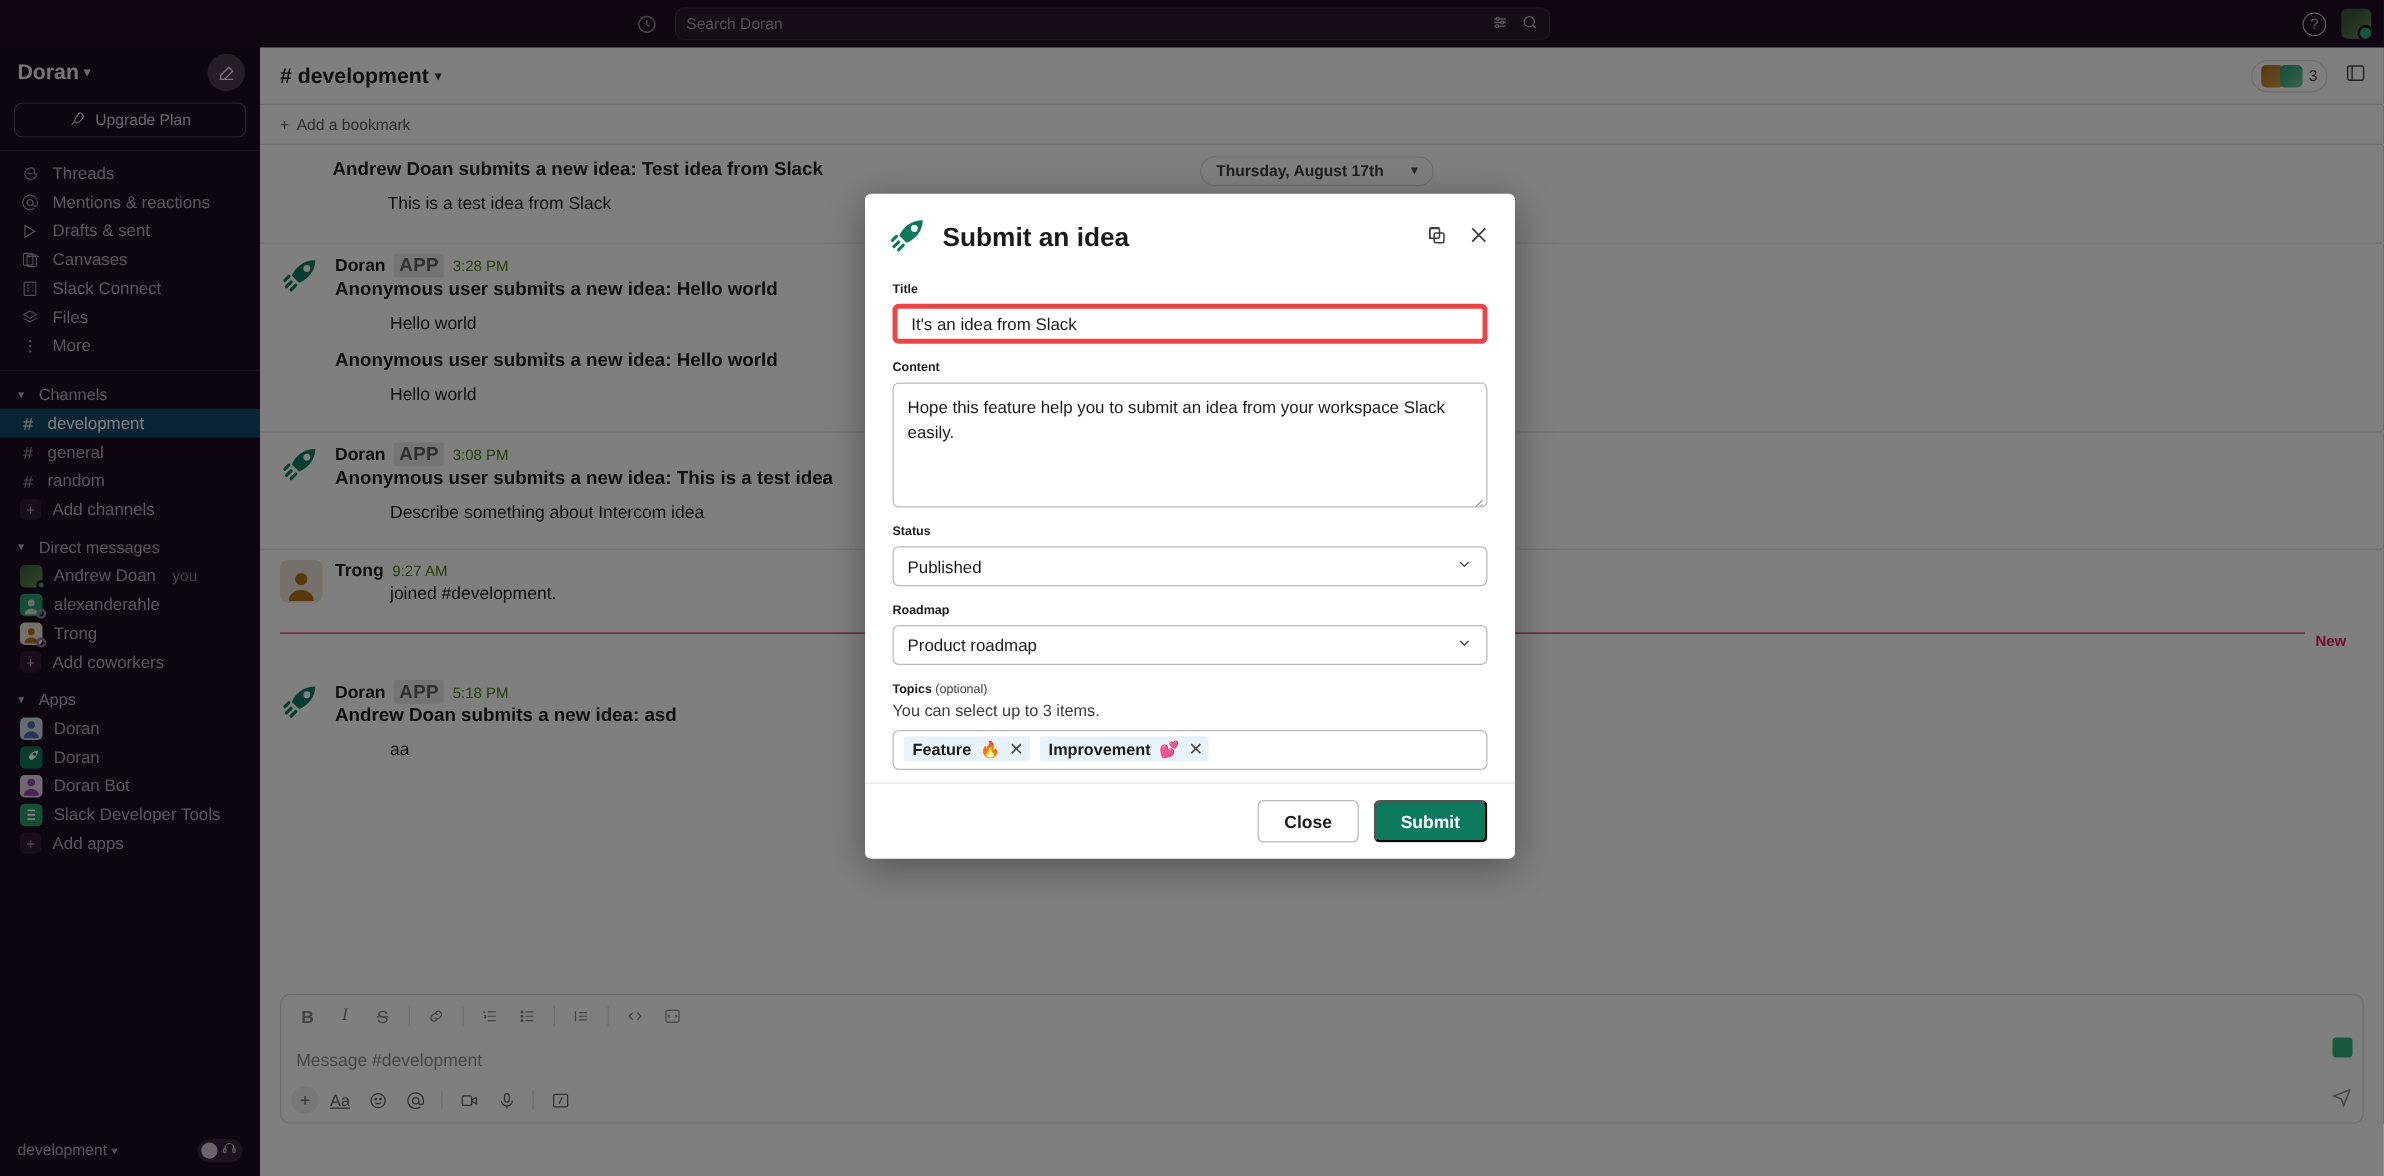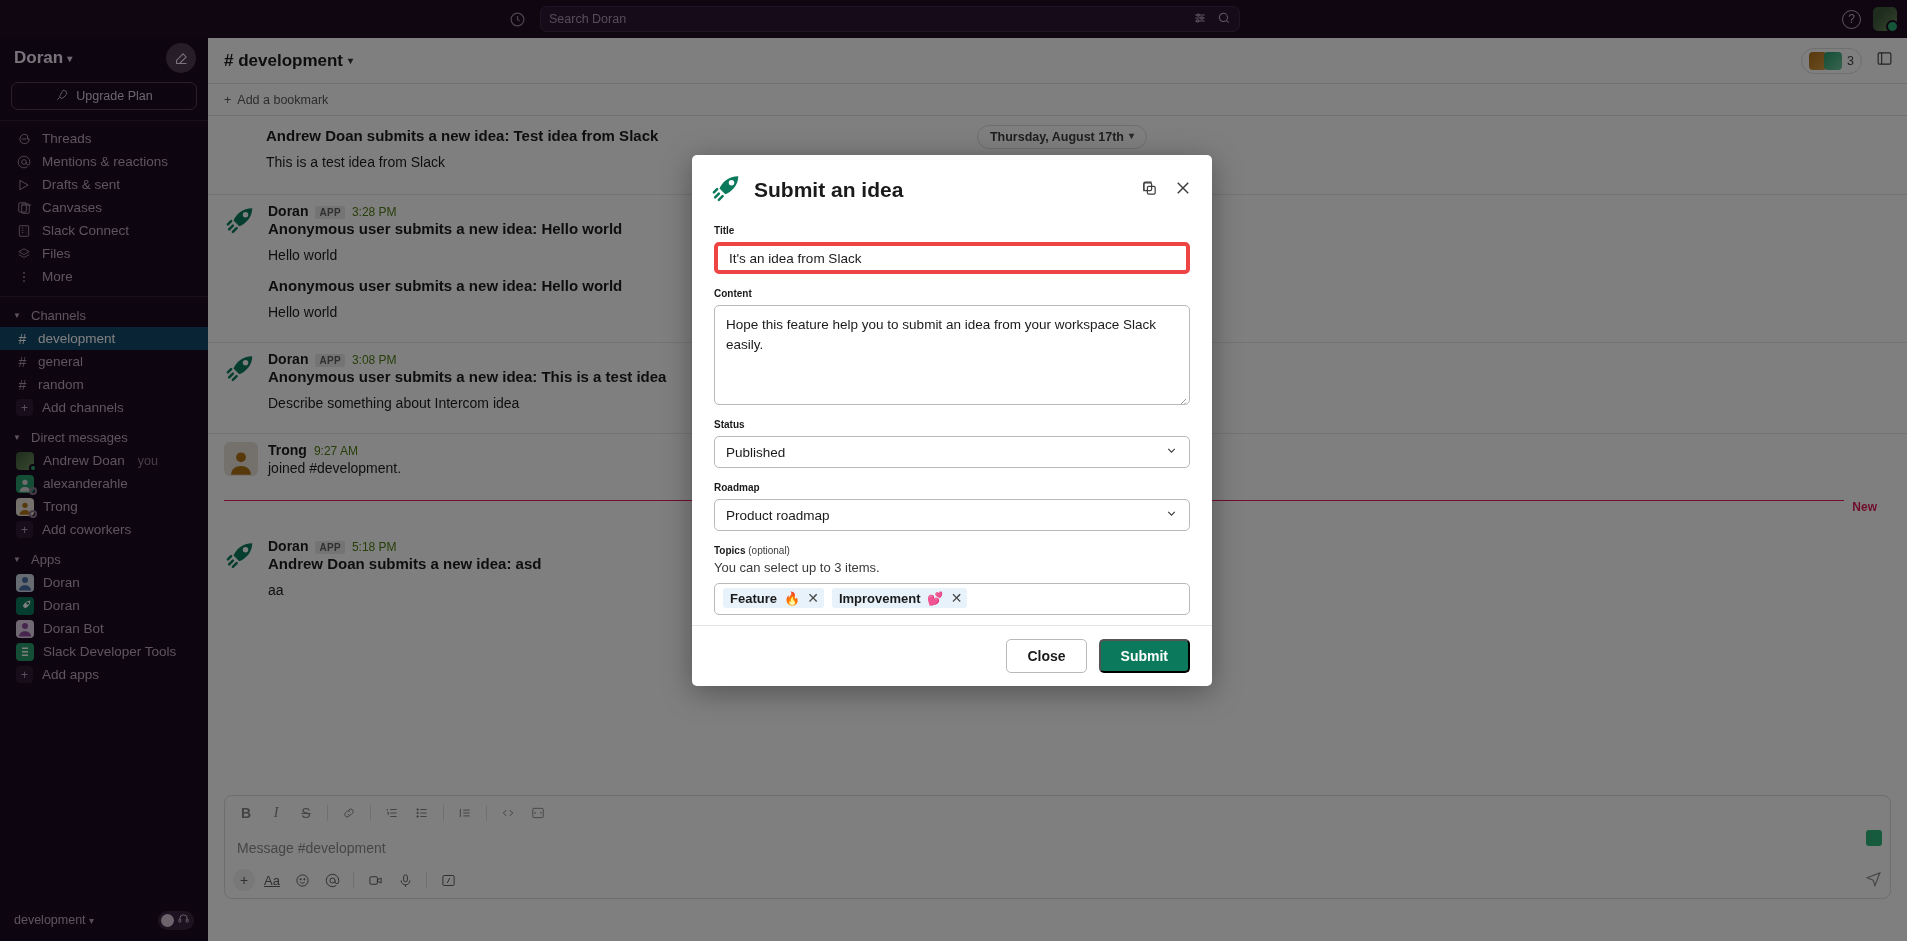--- a/index.html
+++ b/index.html
@@ -132,32 +132,32 @@
   }
   .msg-list { position:absolute; top: 78px; left:0; right:0; bottom: 128px; overflow:hidden; }
   .msg-block { padding: 8px 16px 8px 16px; position: relative; }
   .msg-block.sep { border-top: 1px solid #e8e8e8; }
   .msg-row { display:flex; gap: 10px; }
   .msg-avatar { width: 34px; height: 34px; border-radius: 6px; flex: 0 0 34px; }
   .msg-body { flex: 1; min-width: 0; }
   .msg-meta { display:flex; align-items:baseline; gap: 7px; }
   .msg-author { font-size: 14px; font-weight: 700; color: #1d1c1d; }
   .app-badge {
-    font-size: 10px; font-weight: 700; background: #e8e8e8; color: #616061;
+    font-size: 15px; font-weight: 700; background: #e8e8e8; color: #616061;
     padding: 1px 4px; border-radius: 2px; letter-spacing: .3px;
   }
   .msg-time { font-size: 12px; color: #4d7c0f; }
   .msg-heading { font-size: 15px; font-weight: 700; color: #1d1c1d; margin-top: 1px; }
-  .msg-text { font-size: 14px; color: #1d1c1d; margin-top: 10px; }
+  .msg-text { font-size: 14px; color: #1d1c1d; margin-top: 10px; margin-left: 44px; }
   .msg-sub-heading { font-size: 15px; font-weight:700; color:#1d1c1d; margin-top: 14px; }
   .date-pill {
     position:absolute; right: 760px; top: 9px;
     border:1px solid #ddd; border-radius: 14px; background:#fff;
     font-size: 12.5px; font-weight: 700; color:#3f3f3f; padding: 4px 12px;
-    display:flex; align-items:flex-start; gap:5px;
+    display:flex; align-items:flex-start; gap:22px;
   }
   .new-divider {
     display:flex; margin: 6px 0 0 0;
   }
   .new-divider .line { flex:1; height:1px; background:#e01e5a; }
   .new-divider .lbl { color:#e01e5a; font-size:12px; font-weight:700; padding-left: 8px; padding-right: 14px;}
 
   
   .composer {
     position:absolute; left: 16px; right: 16px; bottom: 42px;

